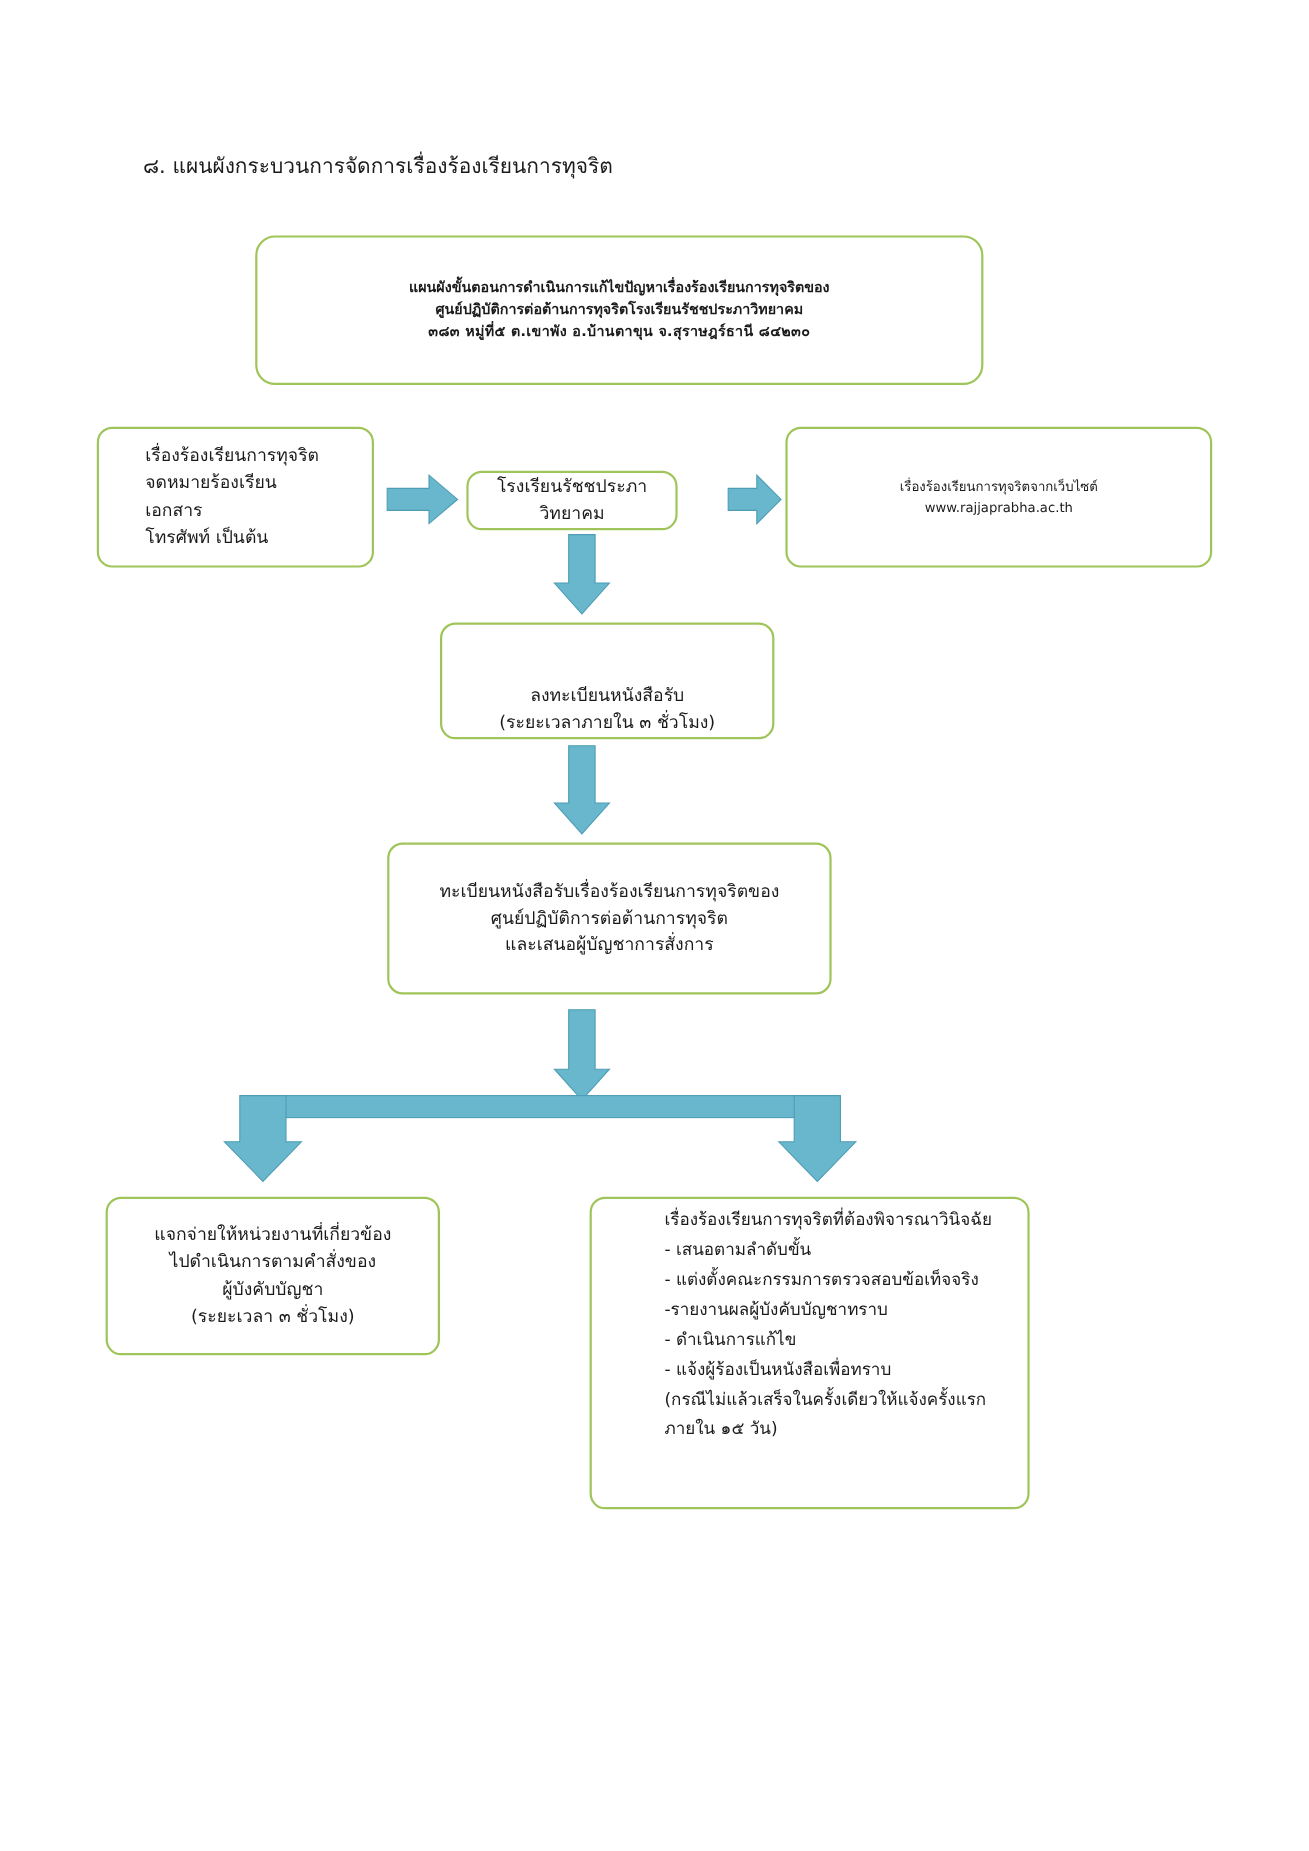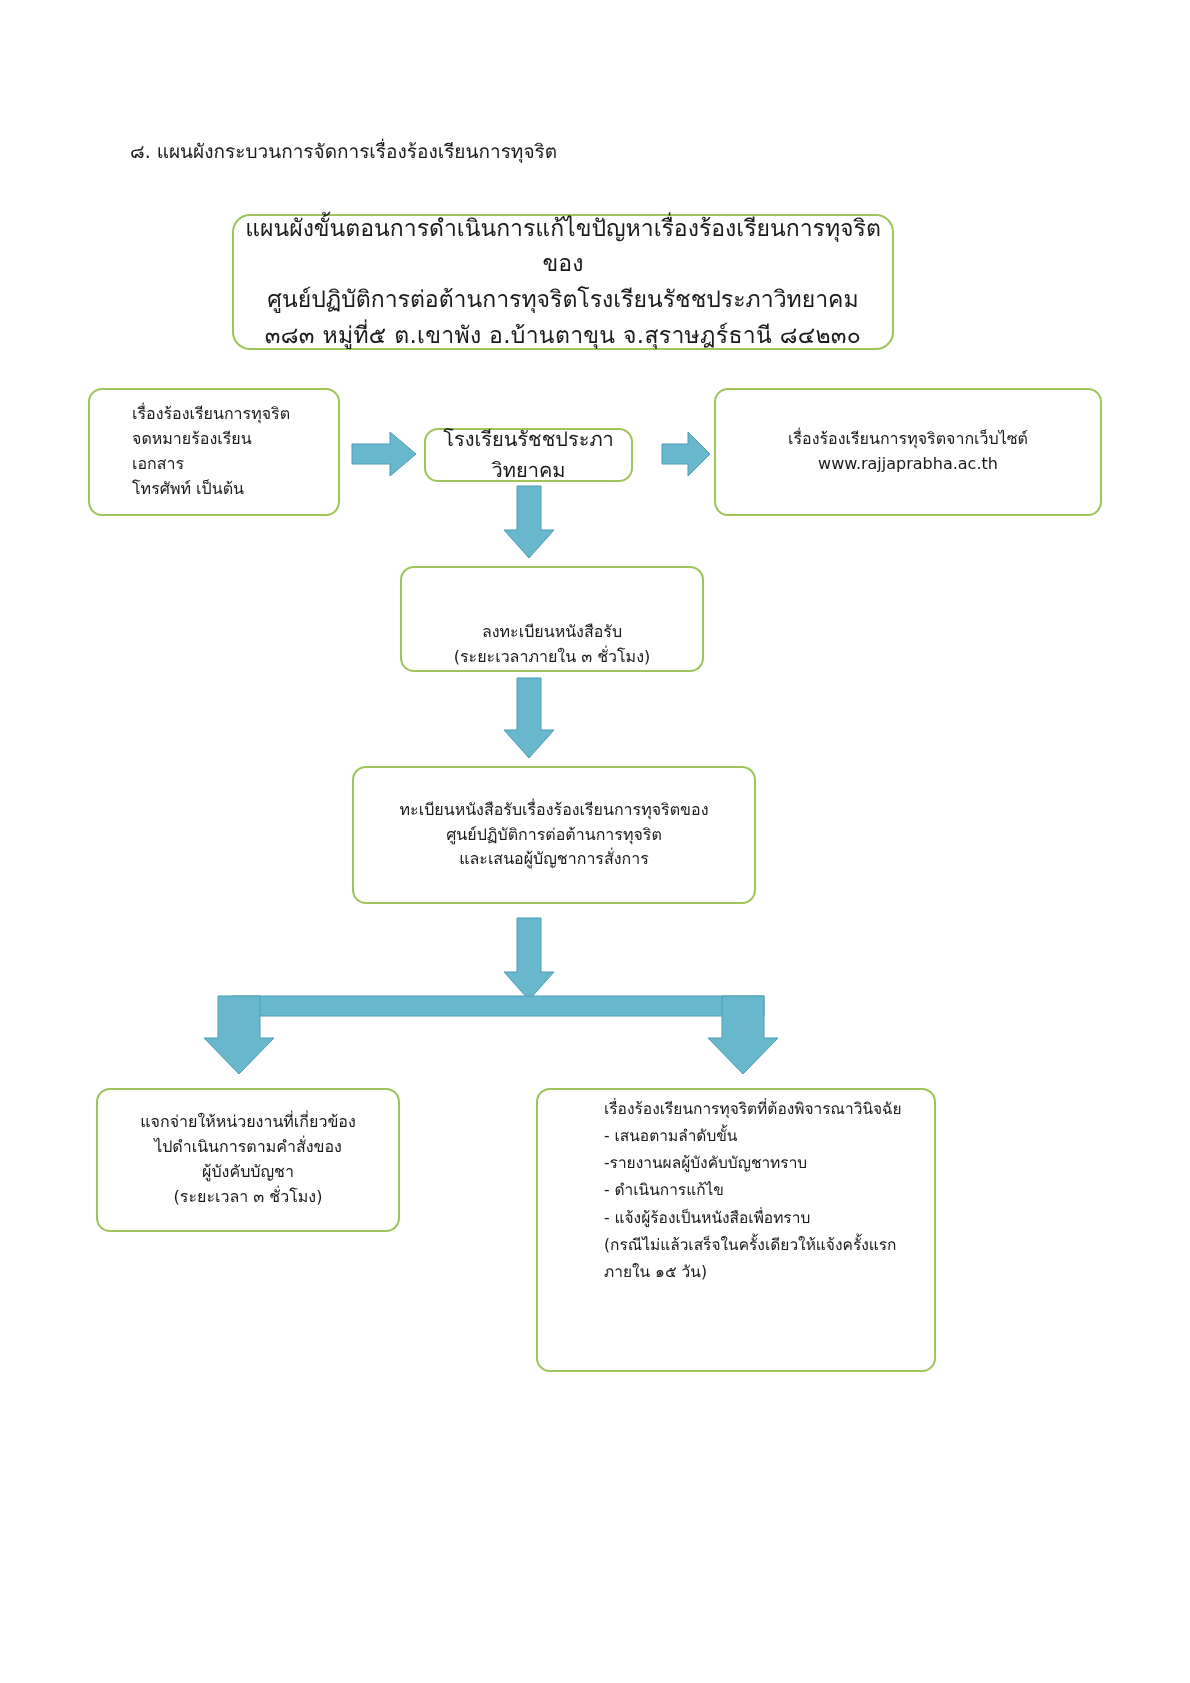--- a/index.html
+++ b/index.html
@@ -42,49 +42,49 @@
   .box.left   { align-items: flex-start; text-align: left; }
 
   .box .line { display: block; width: 100%; }
 
   
   #title-box {
     left: 232px;
     top: 214px;
     width: 662px;
     height: 136px;
-    font-weight: normal;
-    font-size: 23px;
+    font-weight: bold;
+    font-size: 13px;
     border-radius: 18px;
   }
   #title-box .line { text-align: center; }
   #title-box .line.spaced { letter-spacing: 0.3px; }
 
   
   #src-box {
     left: 88px;
     top: 388px;
     width: 252px;
     height: 128px;
     padding-left: 42px;
     font-size: 16px;
   }
   #school-box {
     left: 424px;
     top: 428px;
-    width: 209px;
+    width: 192px;
     height: 54px;
-    font-size: 20px;
+    font-size: 16px;
   }
   #web-box {
     left: 714px;
     top: 388px;
     width: 388px;
     height: 128px;
-    font-size: 16px;
+    font-size: 12px;
   }
 
   
   #register-box {
     left: 400px;
     top: 566px;
     width: 304px;
     height: 106px;
     justify-content: flex-end;
   }
@@ -165,20 +165,21 @@
 <div class="box center" id="distribute-box">
   <span class="line">แจกจ่ายให้หน่วยงานที่เกี่ยวข้อง</span>
   <span class="line">ไปดำเนินการตามคำสั่งของ</span>
   <span class="line">ผู้บังคับบัญชา</span>
   <span class="line">(ระยะเวลา ๓ ชั่วโมง)</span>
 </div>
 
 <div class="box left" id="consider-box">
   <span class="line head">เรื่องร้องเรียนการทุจริตที่ต้องพิจารณาวินิจฉัย</span>
   <span class="line">- เสนอตามลำดับขั้น</span>
+  <span class="line">- แต่งตั้งคณะกรรมการตรวจสอบข้อเท็จจริง</span>
   <span class="line">-รายงานผลผู้บังคับบัญชาทราบ</span>
   <span class="line">- ดำเนินการแก้ไข</span>
   <span class="line">- แจ้งผู้ร้องเป็นหนังสือเพื่อทราบ</span>
   <span class="line">(กรณีไม่แล้วเสร็จในครั้งเดียวให้แจ้งครั้งแรก</span>
   <span class="line">ภายใน ๑๕ วัน)</span>
 </div>
 
 <svg class="arrow-svg" style="left:352px; top:432px;" width="66" height="48">
   <polygon class="arrow-fill arrow-stroke" points="0,12 38,12 38,0 64,22 38,44 38,32 0,32"></polygon>
 </svg>

